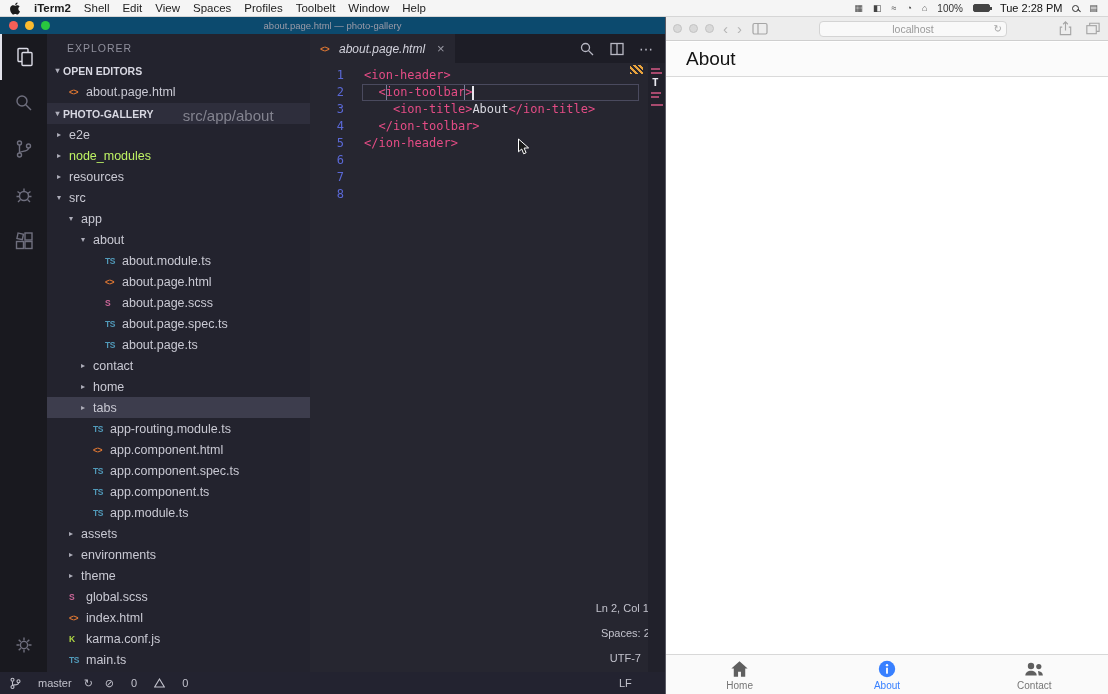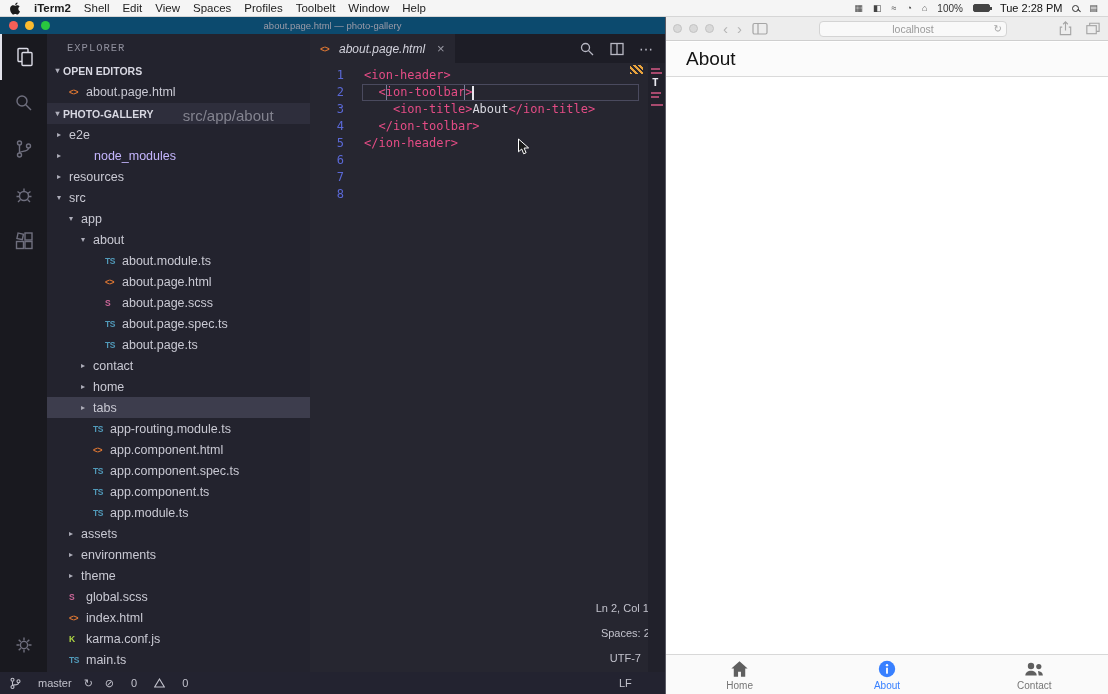--- a/index.html
+++ b/index.html
@@ -32,34 +32,34 @@
   .vs-main { flex:1; display:flex; min-height:0; }
 
   .activitybar { width:47px; background:#19191f; display:flex; flex-direction:column; align-items:center; flex:none; }
   .act { width:47px; height:46px; display:flex; align-items:center; justify-content:center; }
   .act.active { border-left:2px solid #e2e2ea; }
   .act svg { stroke:#6f6f7e; fill:none; stroke-width:1.4; }
   .act.active svg { stroke:#dcdce6; }
   .act.bottom { margin-top:auto; margin-bottom:4px; }
 
   .sidebar { width:263px; background:#23232e; overflow:hidden; flex:none; color:#c9c9d3; }
-  .sb-title { padding:8px 0 6px 20px; font-size:10.5px; letter-spacing:1px; color:#8f8f9c;font-family:Liberation Mono, monospace; }
+  .sb-title { padding:8px 0 6px 20px; font-size:10.5px; letter-spacing:1px; color:#8f8f9c; }
   .sect { height:21px; display:flex; align-items:center; padding-left:5px; font-size:10.5px; font-weight:bold; color:#d8d8e2; }
   .sect .arr { width:11px; font-size:8px; color:#b0b0bc; text-align:center; }
   .sect.project { background:#2e2e3c; }
   .oe-row { height:22px; display:flex; align-items:center; padding-left:22px; font-size:12.5px; }
   .oe-path { color:#83838f; font-size:15px; margin-left:7px;margin-top:47px; }
 
   .row { height:21px; display:flex; align-items:center; font-size:12.5px; color:#c9c9d3; }
   .row .arr { width:12px; font-size:8px; color:#aeaeba; text-align:left; flex:none; }
   .f.l0 { padding-left:10px; } .f.l1 { padding-left:22px; } .f.l2 { padding-left:34px; }
   .d.l0 { padding-left:22px; } .d.l2 { padding-left:46px; } .d.l3 { padding-left:58px; }
   .fic { width:17px; flex:none; font-size:8.5px; font-weight:bold; letter-spacing:-0.5px; }
   .c-ts { color:#519aba; } .c-html { color:#e37933; } .c-scss { color:#cc6699; } .c-karma { color:#aed544; }
-  .row.dim .lbl { color:#c4b5fd;margin-left:25px; }
+  .row.dim .lbl { color:#bef264; }
   .row.sel { background:#3d3d4d; }
 
   .editor { flex:1; display:flex; flex-direction:column; min-width:0; background:#262630; }
   .tabstrip { height:29px; background:#1d1d26; display:flex; align-items:stretch; flex:none; }
   .tab { background:#262630; display:flex; align-items:center; padding:0 10px; gap:6px; font-size:12px; color:#d2d2dc; font-style:italic; }
   .tab .fic { width:13px; }
   .tab-close { font-style:normal; color:#9a9aa5; font-size:13px; margin-left:6px; }
   .ed-actions { margin-left:auto; display:flex; align-items:center; gap:14px; padding-right:12px; color:#b8b8c4; }
   .ed-actions svg { stroke:#b8b8c4; fill:none; stroke-width:1.3; }
   .dots { font-size:14px; line-height:1; }

